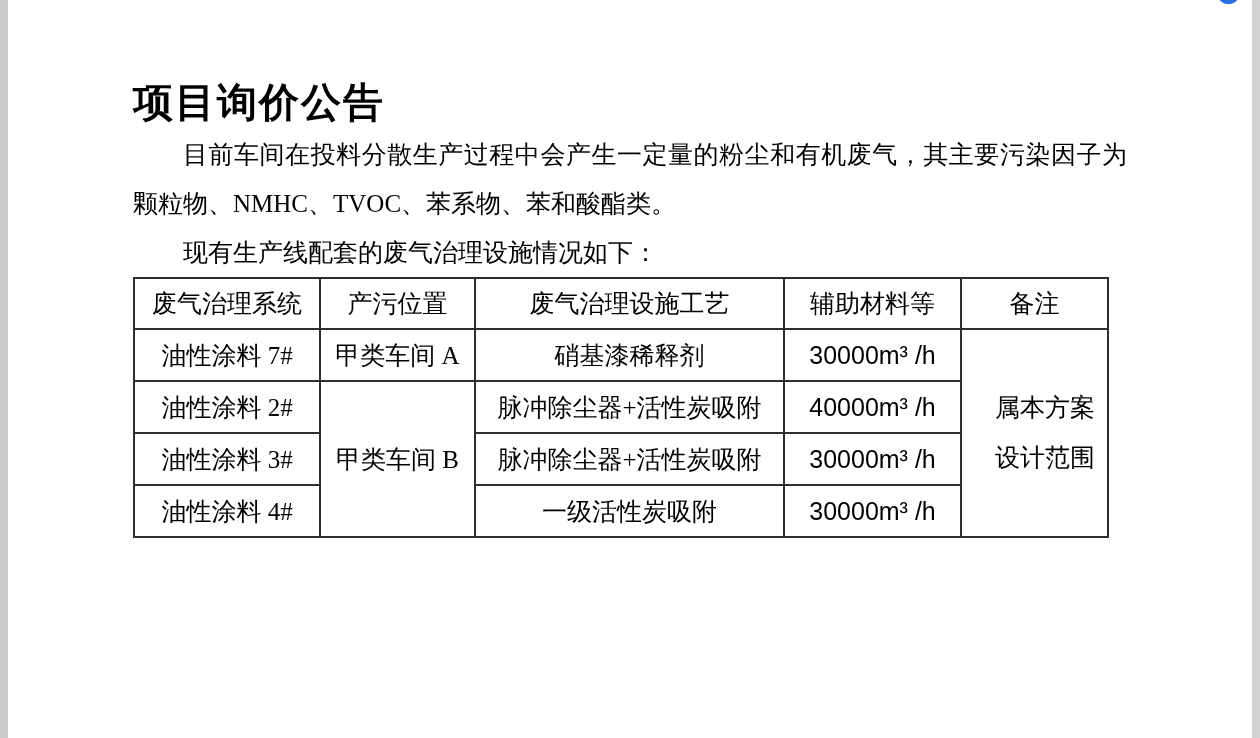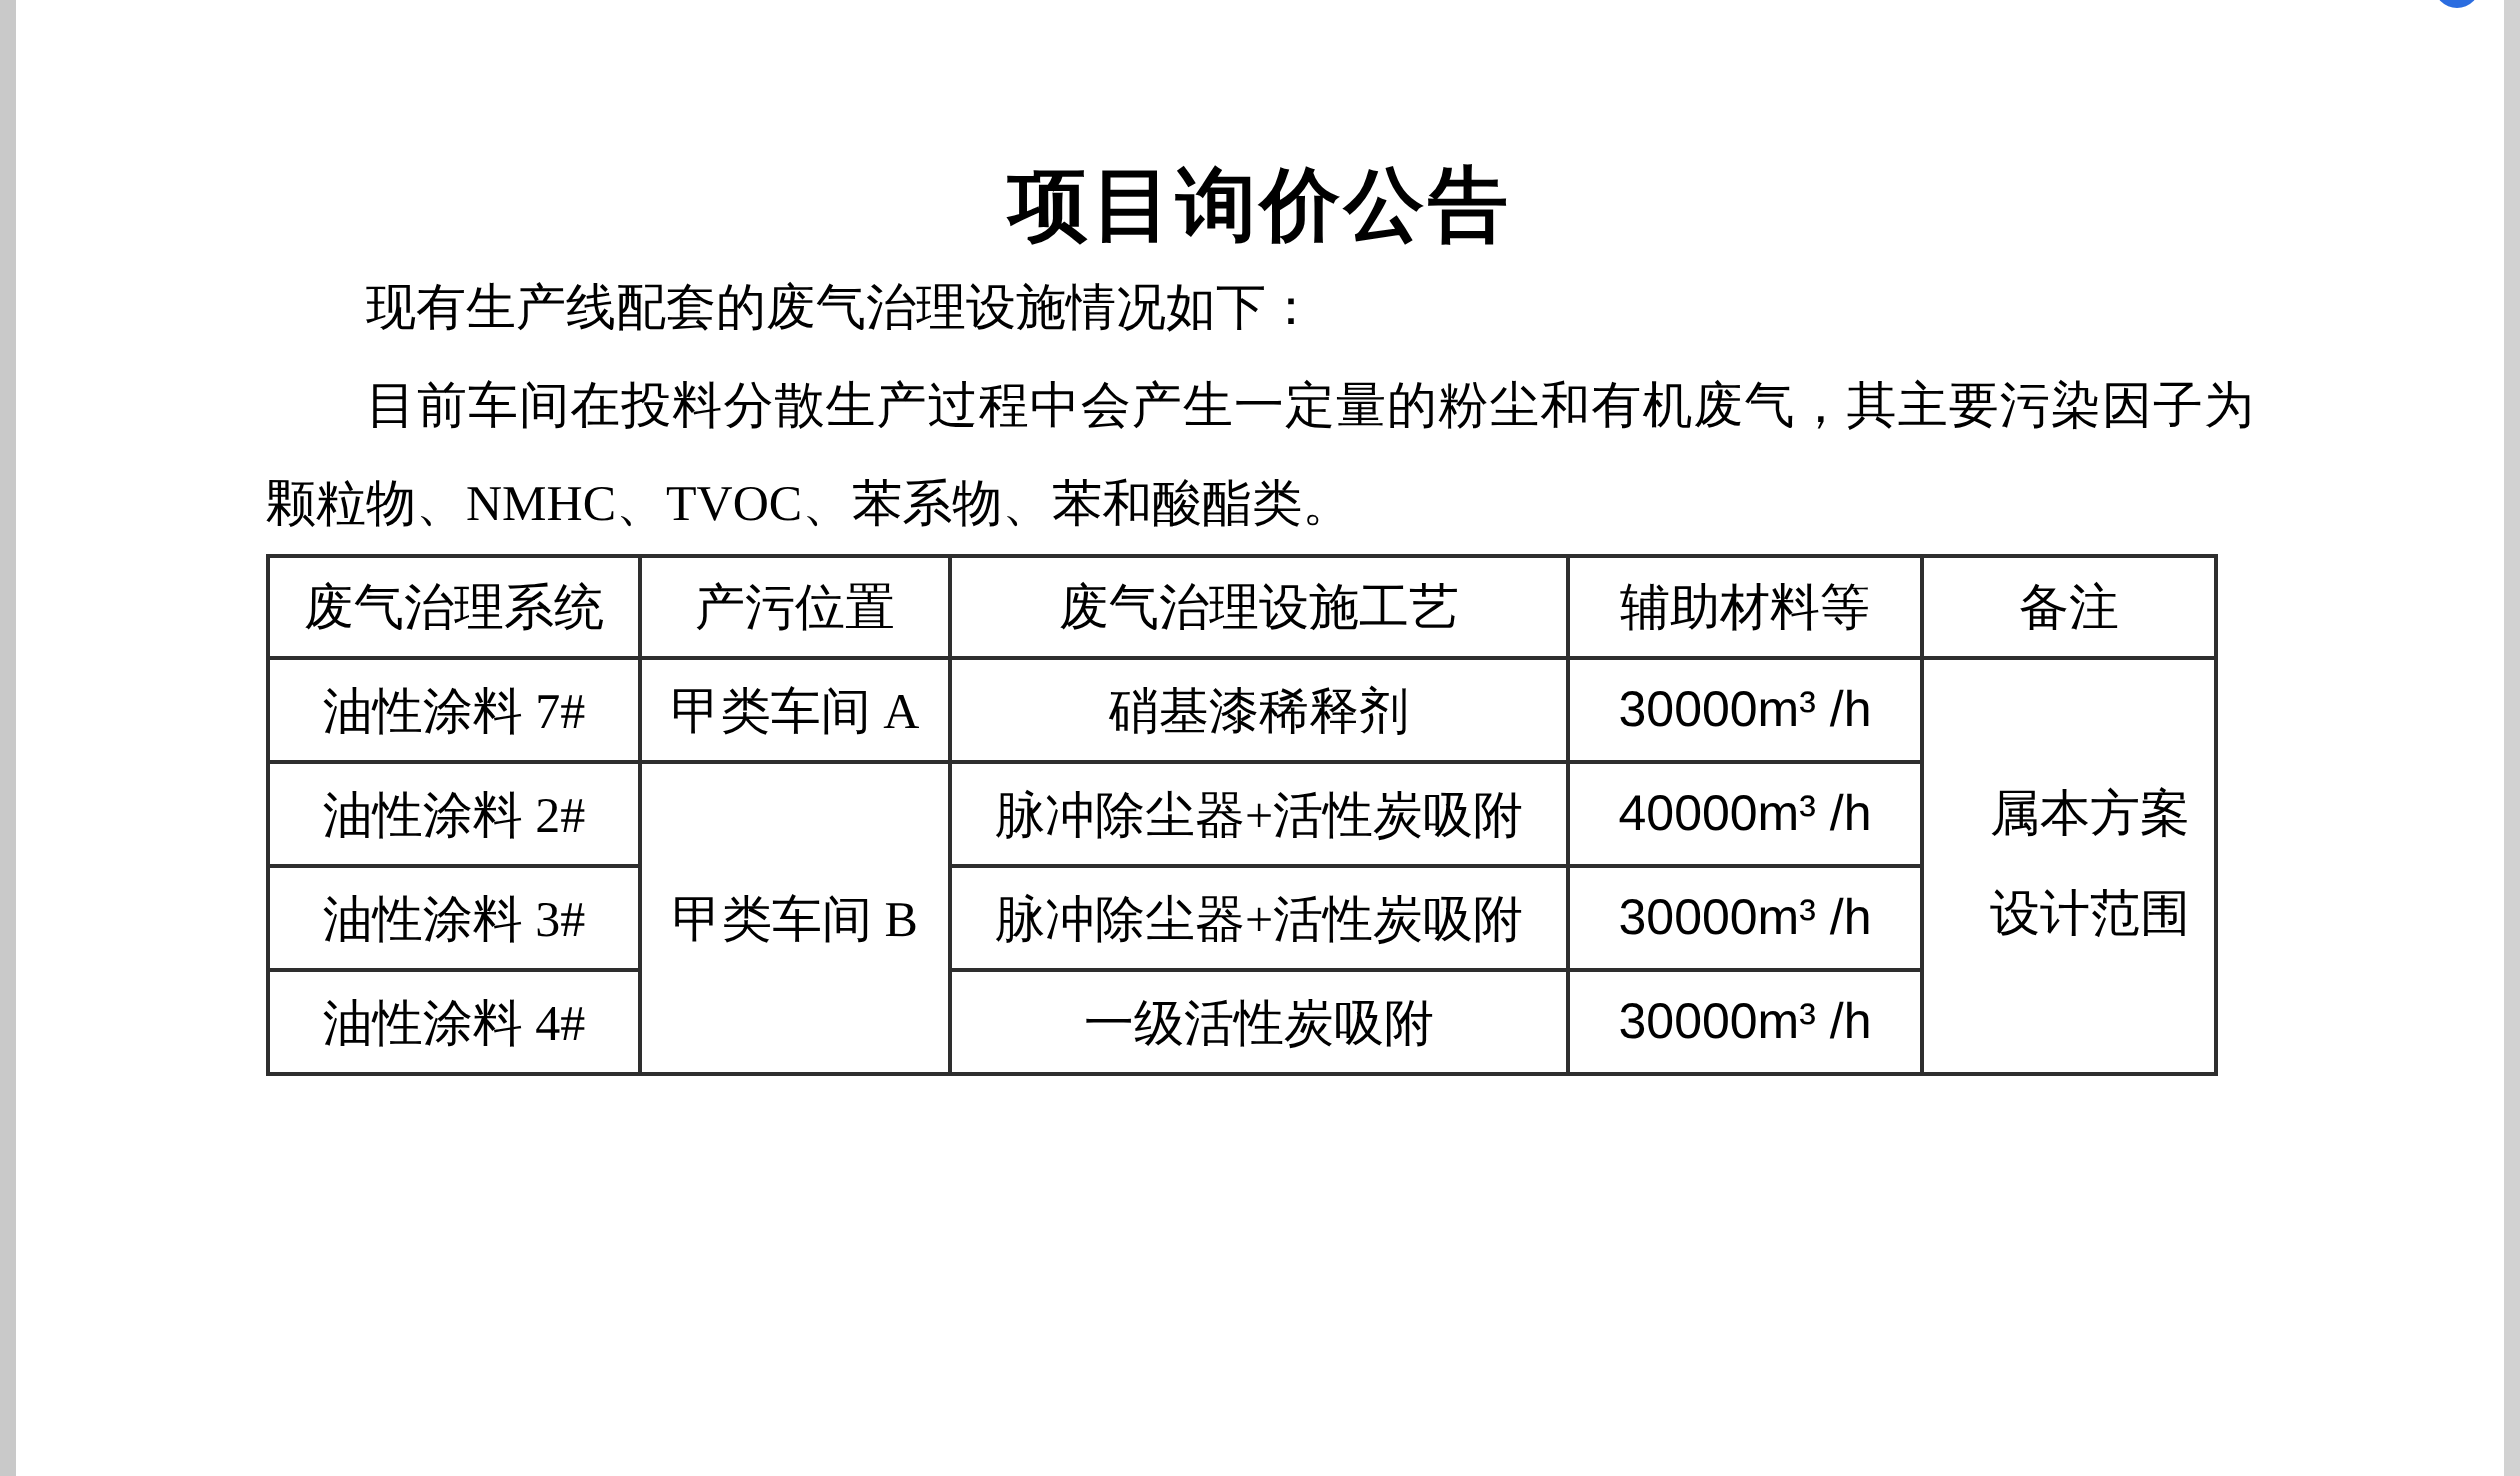--- a/index.html
+++ b/index.html
@@ -29,21 +29,20 @@
   }
   .doc {
     position: absolute; left: 133px; top: 0;
     width: 994px;
   }
   .doc-title {
     margin: 76px 0 0 0;
     font-size: 40px;
     line-height: 54px;
     font-weight: bold;
-    text-align: center;
     letter-spacing: 2px;
   }
   .para {
     margin: 0;
     font-size: 25px;
     line-height: 49px;
     text-align: justify;
     text-indent: 2em;
   }
   .para-first { margin-top: 14px; }
@@ -79,22 +78,22 @@
 </style>
 </head>
 <body>
 
 <div class="edge-left"></div>
 <div class="scrollbar-track"></div>
 <div class="float-btn"></div>
 
 <div class="doc">
   <h1 class="doc-title">项目询价公告</h1>
+  <p class="para">目前车间在投料分散生产过程中会产生一定量的粉尘和有机废气，其主要污染因子为颗粒物、NMHC、TVOC、苯系物、苯和酸酯类。</p>
   <p class="para">现有生产线配套的废气治理设施情况如下：</p>
-  <p class="para">目前车间在投料分散生产过程中会产生一定量的粉尘和有机废气，其主要污染因子为颗粒物、NMHC、TVOC、苯系物、苯和酸酯类。</p>
 
   <table class="gas-table">
     <tbody>
         <tr>
       <th class="col-system">废气治理系统</th>
       <th class="col-loc">产污位置</th>
       <th class="col-process">废气治理设施工艺</th>
       <th class="col-flow">辅助材料等</th>
       <th class="col-remark">备注</th>
     </tr>

